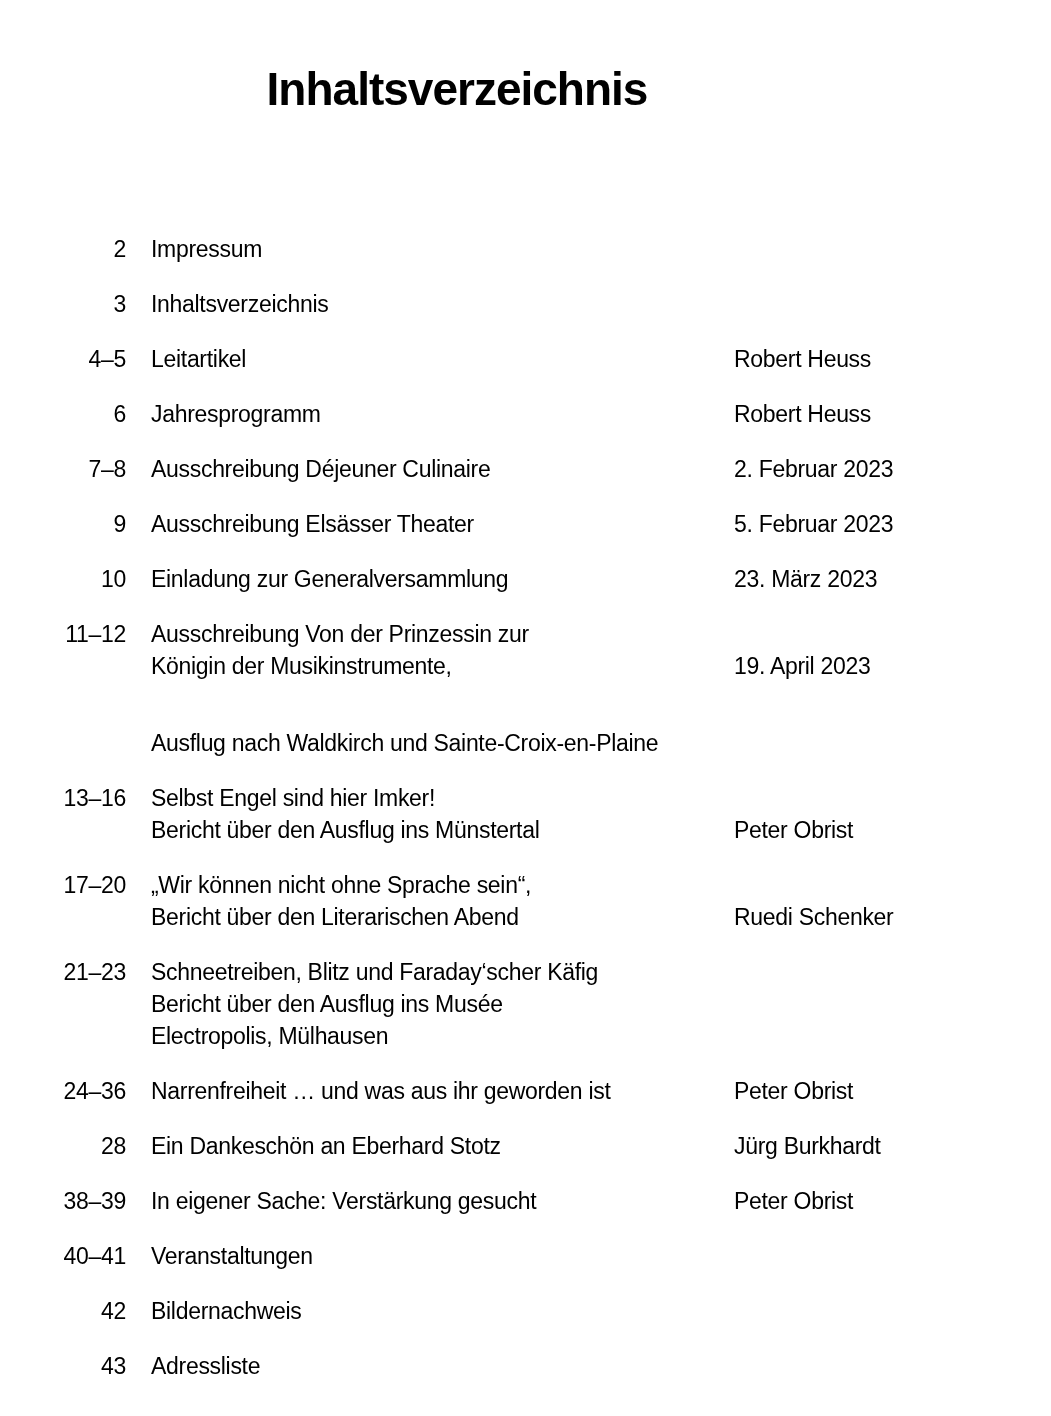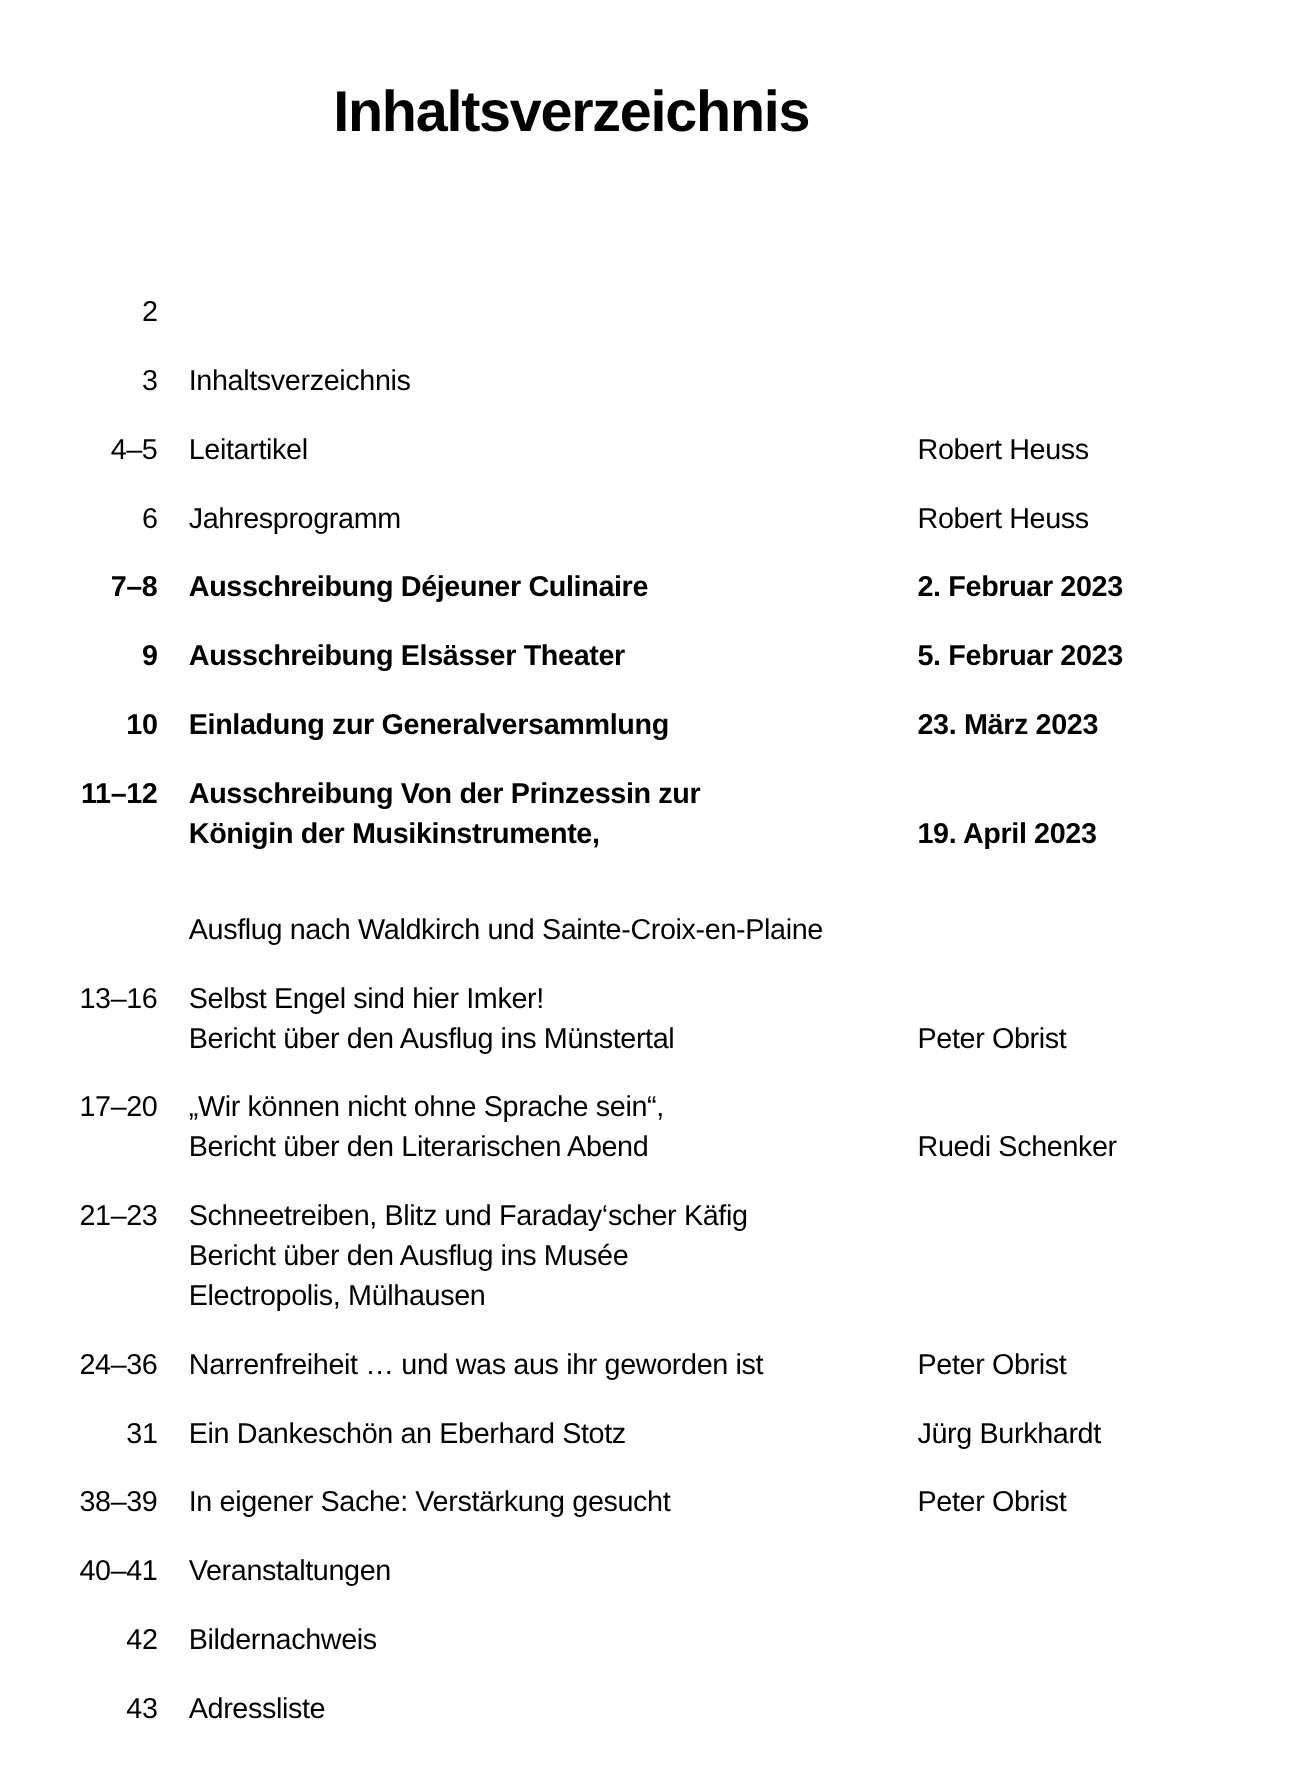--- a/index.html
+++ b/index.html
@@ -45,36 +45,39 @@
   .pages {
     text-align: right;
     white-space: nowrap;
   }
   .titlecell .line {
     white-space: nowrap;
   }
   .rightcell {
     white-space: nowrap;
   }
-  .bold { font-weight: bold; }
+  .bold { font-weight: normal; }
   .regular { font-weight: normal; margin-top: 45px; }
   .align-2 { padding-top: 32px; }
   .align-3 { padding-top: 64px; text-align: right; }
 </style>
 </head>
 <body>
 
 <div class="page">
 
   <h1 class="doc-title">Inhaltsverzeichnis</h1>
 
   <div class="toc">
 
     <div class="row">
       <div class="pages">2</div>
+      <div class="titlecell">
+        <div class="line">Impressum</div>
+      </div>
       <div class="rightcell"></div>
     </div>
 
     <div class="row">
       <div class="pages">3</div>
       <div class="titlecell">
         <div class="line">Inhaltsverzeichnis</div>
       </div>
       <div class="rightcell"></div>
     </div>
@@ -159,21 +162,21 @@
 
     <div class="row">
       <div class="pages">24–36</div>
       <div class="titlecell">
         <div class="line">Narrenfreiheit … und was aus ihr geworden ist</div>
       </div>
       <div class="rightcell">Peter Obrist</div>
     </div>
 
     <div class="row">
-      <div class="pages">31</div>
+      <div class="pages">28</div>
       <div class="titlecell">
         <div class="line">Ein Dankeschön an Eberhard Stotz</div>
       </div>
       <div class="rightcell">Jürg Burkhardt</div>
     </div>
 
     <div class="row">
       <div class="pages">38–39</div>
       <div class="titlecell">
         <div class="line">In eigener Sache: Verstärkung gesucht</div>

